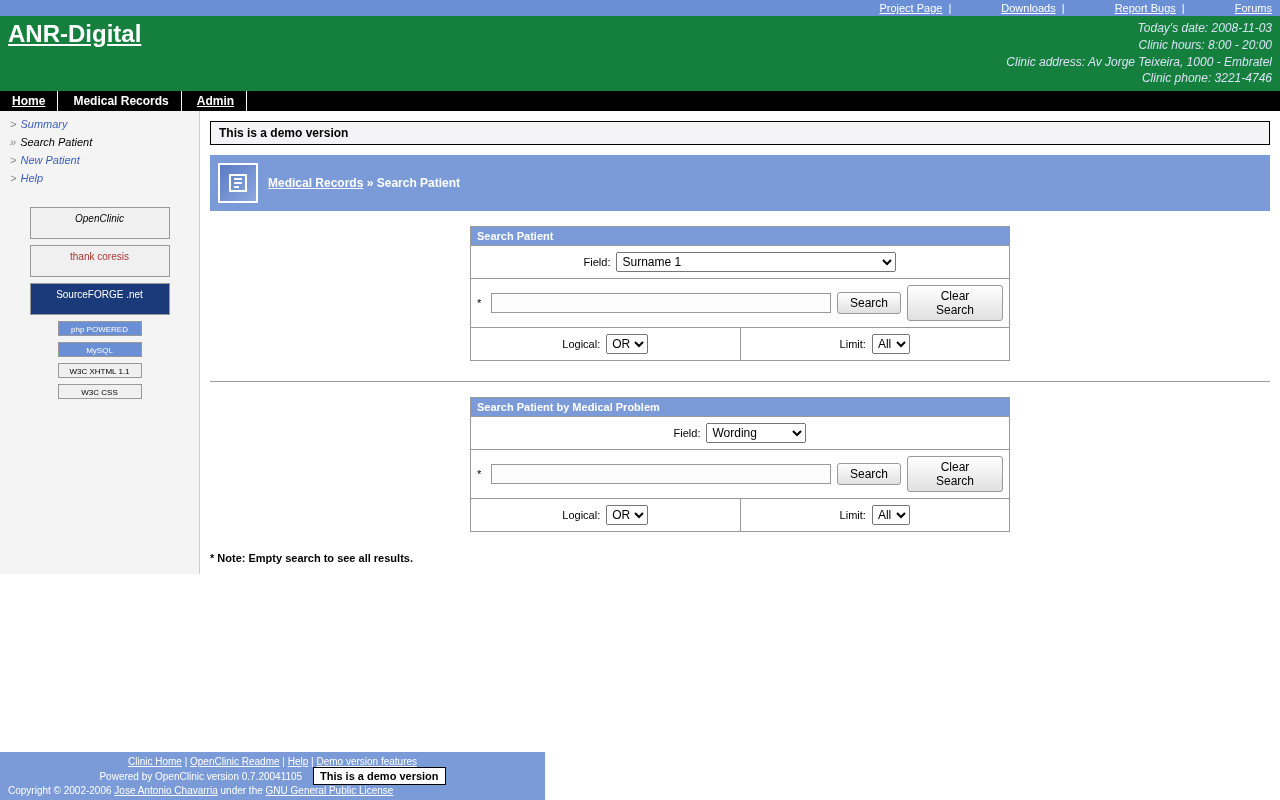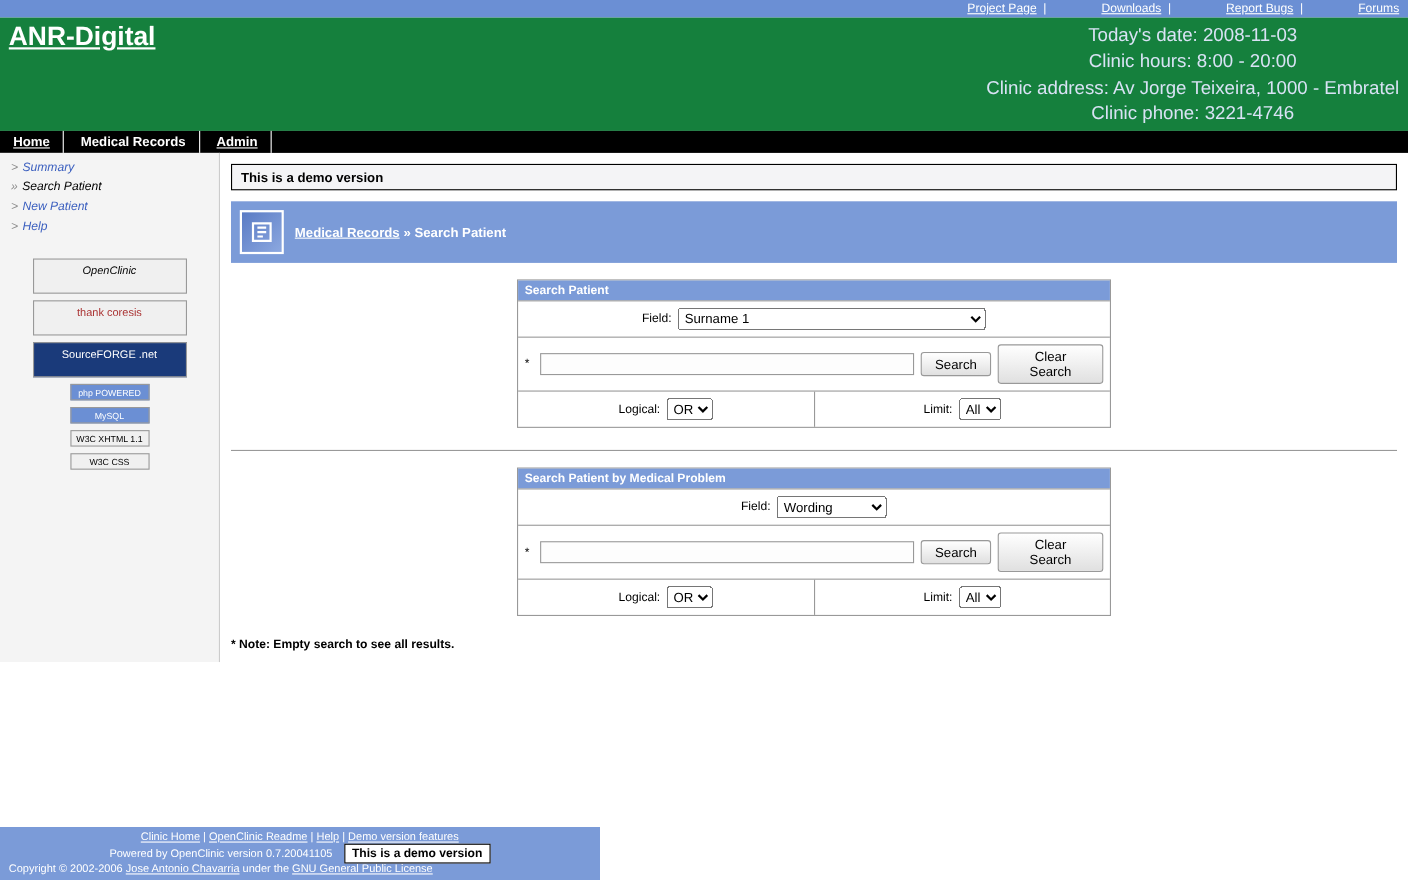--- a/index.html
+++ b/index.html
@@ -2,35 +2,35 @@
 <html><head>
 <meta charset="utf-8">
 <style>
 * { margin: 0; padding: 0; box-sizing: border-box; }
 body { font-family: Verdana, Arial, sans-serif; font-size: 11px; background: #fff; }
 .topbar-links { background: #6b8fd4; color: #fff; text-align: right; padding: 2px 8px; font-size: 11px; }
 .topbar-links a { color: #fff; text-decoration: underline; margin-left: 41px; }
 .topbar-links .sep { margin: 0 6px; }
 .header { background: #15803d; display: flex; justify-content: space-between; align-items: flex-start; padding: 4px 8px; color: #fff; }
 .header-title { font-size: 24px; font-weight: bold; text-decoration: underline; color: #fff; }
-.header-info { text-align: center; font-size: 17px; line-height: 1.4; color: #d9e2f5; }
+.header-info { text-align: right; font-size: 12px; line-height: 1.4; color: #d9e2f5; font-style: italic; }
 .navbar { background: #000; padding: 3px 0; }
 .navbar a { color: #fff; text-decoration: underline; font-weight: bold; font-size: 12px; padding: 3px 12px; border-right: 1px solid #fff; }
 .navbar a.active { color: #fff; text-decoration: none; }
 .layout { display: flex; }
 .sidebar { width: 200px; background: #f4f4f4; border-right: 1px solid #ccc; min-height: 200px; }
 .sidebar ul { list-style: none; padding: 4px 0; }
 .sidebar li { padding: 3px 10px; font-size: 11px; font-style: italic; }
 .sidebar li a { color: #3b5fbf; text-decoration: none; }
 .sidebar li.current { color: #000; font-weight: normal; }
 .sidebar .chevron { color: #888; margin-right: 4px; }
 .badges { text-align: center; padding: 10px 0; }
 .badge { display: block; margin: 6px auto; background: #f0f0f0; border: 1px solid #999; width: 120px; height: 22px; font-size: 10px; line-height: 22px; }
 .badge-wide { width: 140px; height: 32px; }
-.badge-small { width: 72px; height: 15px; font-size: 8px; line-height: 15px; }
+.badge-small { width: 84px; height: 15px; font-size: 8px; line-height: 15px; }
 .main { flex: 1; padding: 10px; }
 .demo-banner { border: 1px solid #000; padding: 4px 8px; font-weight: bold; font-size: 12px; margin-bottom: 10px; background: #f4f4f6; }
 .breadcrumb-bar { background: #7b9bd8; padding: 8px; display: flex; align-items: center; gap: 10px; margin-bottom: 15px; }
 .breadcrumb-icon { width: 40px; height: 40px; background: linear-gradient(135deg, #5a7bc4, #8ca8e0); border: 2px solid #fff; display: flex; align-items: center; justify-content: center; color: #fff; }
 .breadcrumb-bar .text { color: #fff; font-weight: bold; font-size: 12px; }
 .breadcrumb-bar .text a { color: #fff; text-decoration: underline; }
 .search-box { width: 540px; margin: 0 auto 20px; border: 1px solid #999; }
 .search-header { background: #7b9bd8; color: #fff; font-weight: bold; font-size: 11px; padding: 3px 6px; }
 .search-row { display: flex; border-top: 1px solid #999; }
 .search-cell { padding: 6px; display: flex; align-items: center; gap: 6px; }

